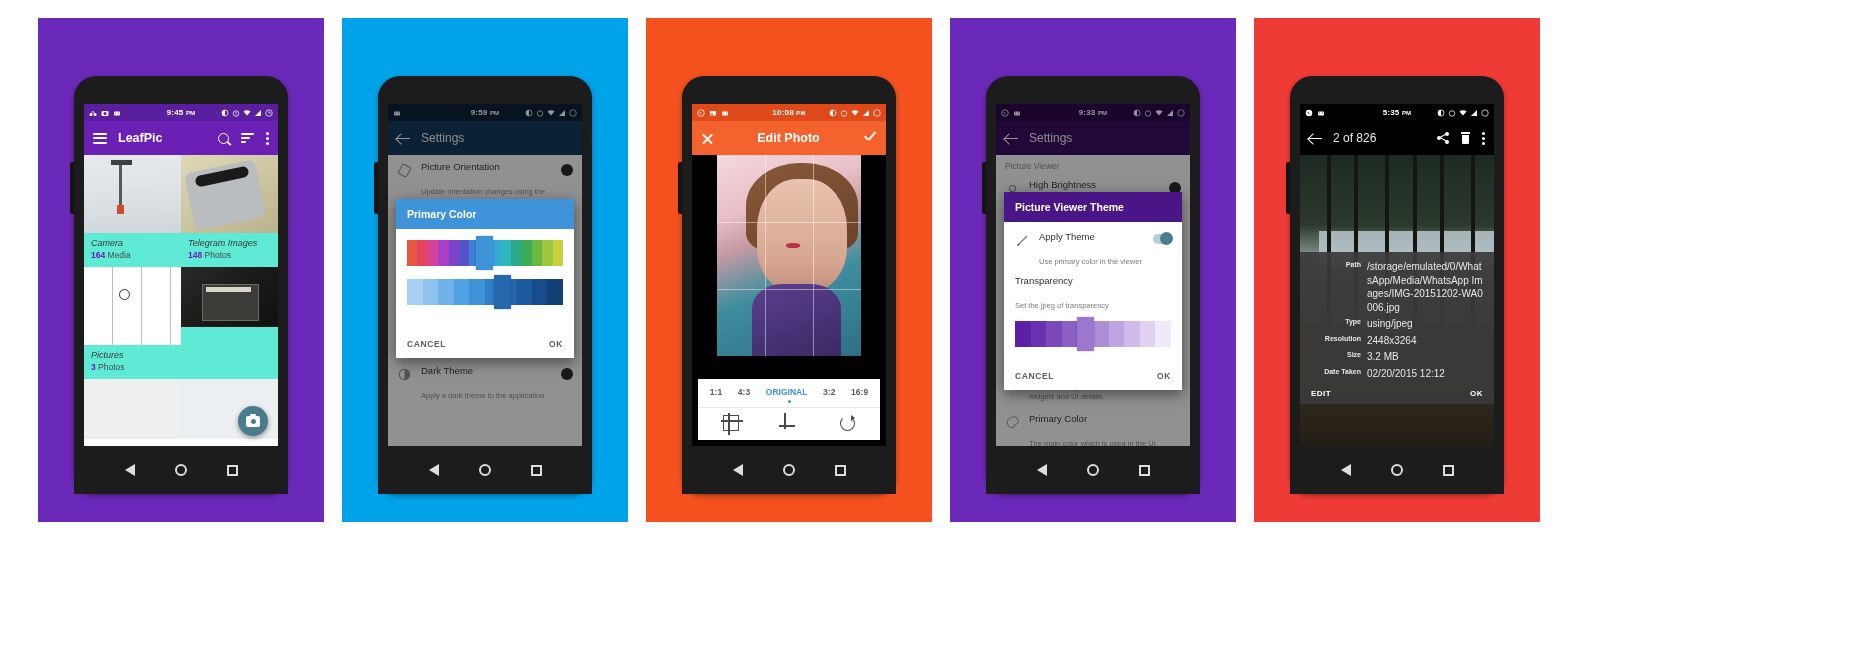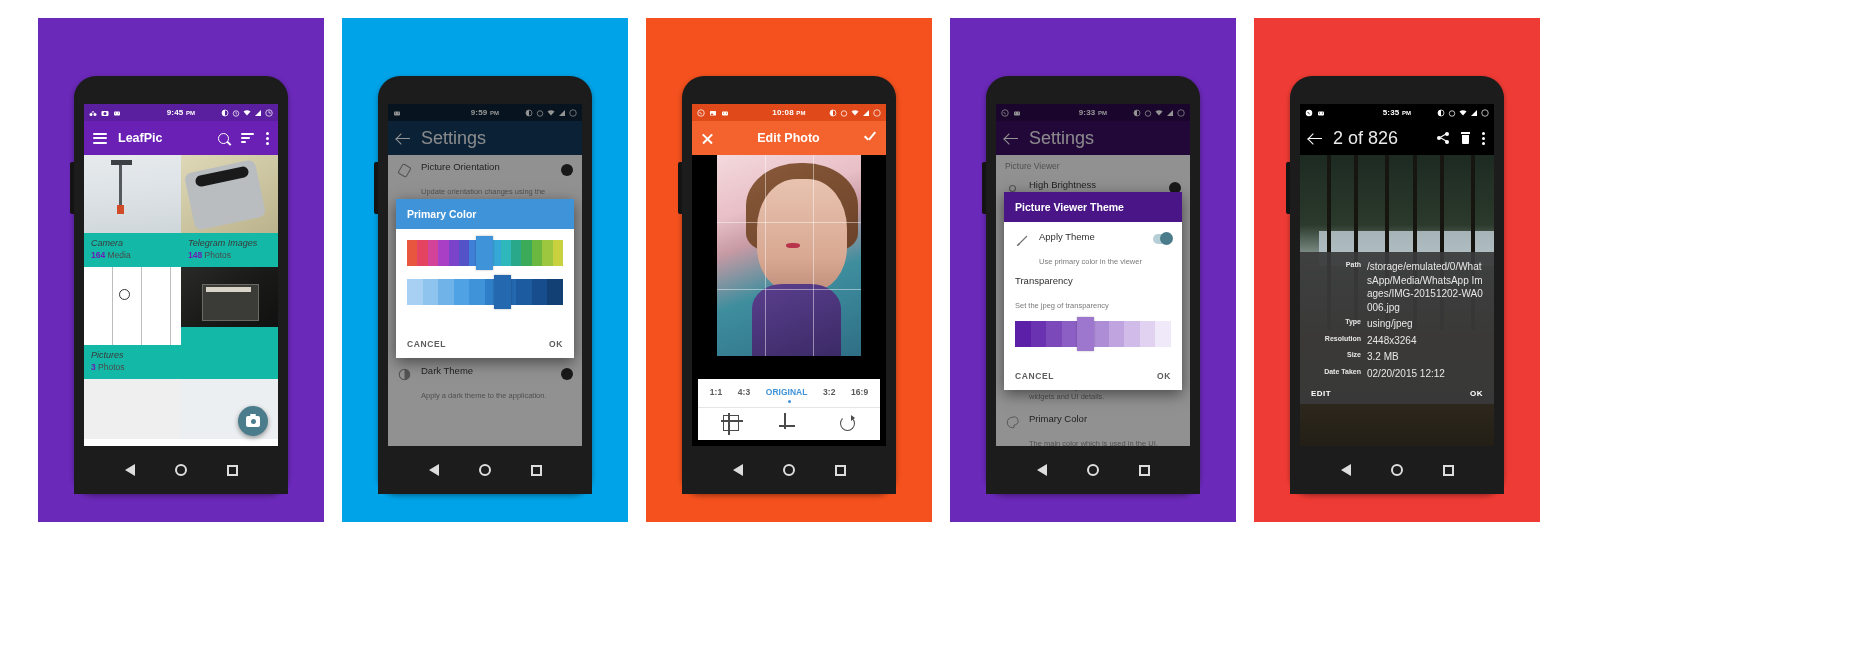--- a/index.html
+++ b/index.html
@@ -51,21 +51,21 @@
   }
   .sb-left { display:flex; gap:4px; align-items:center; }
   .sb-clock { position:absolute; left:0; right:0; text-align:center; font-size:8px; font-weight:bold; letter-spacing:.2px;}
   .sb-clock small { font-size:6px; }
   .sb-right { margin-left:auto; display:flex; gap:3px; align-items:center; }
   .sb-ico { width:8px; height:8px; display:inline-block; }
 
   
   .appbar { height:34px; display:flex; align-items:center; padding:0 9px; gap:11px; color:#fff; }
   .appbar-title { font-size:12.5px; font-weight:bold; }
-  .appbar-title.light { font-weight:normal; font-size:18px; opacity:.92; }
+  .appbar-title.light { font-weight:normal; font-size:12px; opacity:.92; }
   .appbar-actions { margin-left:auto; display:flex; gap:12px; align-items:center; }
 
   .icon-hamb { width:14px; height:11px; display:flex; flex-direction:column; justify-content:space-between; }
   .icon-hamb i { display:block; height:2px; background:#fff; border-radius:1px; }
   .icon-search { width:11px;height:11px;border:1.6px solid #fff;border-radius:50%; position:relative;}
   .icon-search::after{content:"";position:absolute;width:1.6px;height:5px;background:#fff;right:-2px;bottom:-3px;transform:rotate(-45deg);}
   .icon-sort { width:13px;height:10px;display:flex;flex-direction:column;justify-content:space-between;align-items:flex-start;}
   .icon-sort i{display:block;height:1.8px;background:#fff;border-radius:1px;}
   .icon-sort i:nth-child(1){width:13px;} .icon-sort i:nth-child(2){width:9px;} .icon-sort i:nth-child(3){width:5px;}
   .icon-dots { width:3px;height:13px;display:flex;flex-direction:column;justify-content:space-between;align-items:center;}
@@ -83,21 +83,21 @@
   .icon-share i{position:absolute;width:4px;height:4px;border-radius:50%;background:#fff;}
   .icon-share i:nth-child(1){right:0;top:0;} .icon-share i:nth-child(2){left:0;top:4px;} .icon-share i:nth-child(3){right:0;bottom:0;}
   .icon-share::before{content:"";position:absolute;left:3px;top:3px;width:7px;height:1.2px;background:#fff;transform:rotate(-30deg);}
   .icon-share::after{content:"";position:absolute;left:3px;top:7px;width:7px;height:1.2px;background:#fff;transform:rotate(30deg);}
   .icon-trash{ width:9px;height:12px;position:relative;}
   .icon-trash::before{content:"";position:absolute;top:0;left:0;width:9px;height:2px;background:#fff;}
   .icon-trash::after{content:"";position:absolute;top:3px;left:1px;width:7px;height:9px;background:#fff;border-radius:0 0 1px 1px;}
 
   
   .album-grid { display:grid; grid-template-columns:1fr 1fr; background:#eceff1; }
-  .album-cell { background:#14b8a6; overflow:hidden; }
+  .album-cell { background:#5eead4; overflow:hidden; }
   .album-thumb { height:78px; position:relative; overflow:hidden; }
   .album-meta { padding:5px 7px 7px; }
   .album-name { font-size:9px; font-style:italic; color:#3a3a3a; white-space:nowrap; overflow:hidden; text-overflow:ellipsis;}
   .album-count { font-size:8.5px; color:#4a4a4a; margin-top:2px; }
   .album-count b { color:#6a1fb5; font-weight:bold; }
   .fab { position:absolute; right:10px; bottom:10px; width:30px; height:30px; border-radius:50%;
          background:#4a7c8c; display:flex; align-items:center; justify-content:center;
          box-shadow:0 2px 5px rgba(0,0,0,.4); }
   .fab-cam { width:14px; height:11px; background:#fff; border-radius:2px; position:relative; }
   .fab-cam::before{content:"";position:absolute;left:4.5px;top:3px;width:5px;height:5px;border-radius:50%;background:#4a7c8c;}

